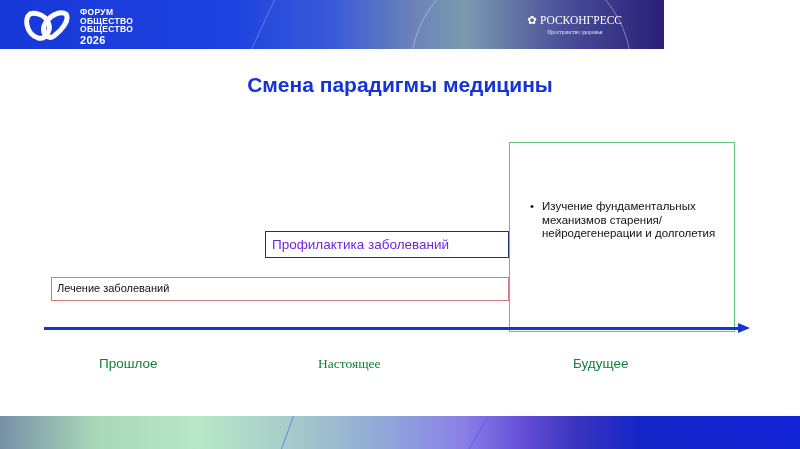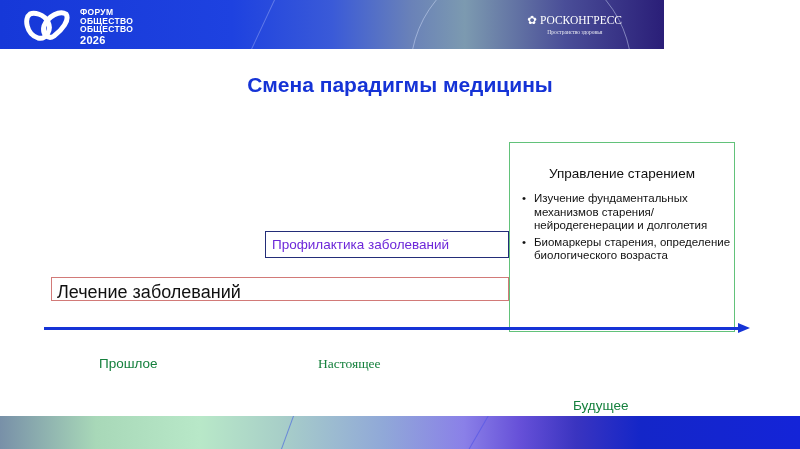--- a/index.html
+++ b/index.html
@@ -9,26 +9,26 @@
   .header .arc1 { position:absolute; left:410px; top:-40px; width:220px; height:220px; border-radius:50%; border:1px solid rgba(220,230,255,0.45); }
   .header .line1 { position:absolute; left:260px; top:-10px; width:1px; height:80px; background:rgba(200,210,255,0.35); transform:rotate(25deg); }
   .logo-left { position:absolute; left:22px; top:8px; width:50px; height:34px; }
   .forum-text { position:absolute; left:80px; top:8px; color:#fff; font-size:8.5px; line-height:8.5px; font-weight:bold; letter-spacing:0.3px; }
   .forum-text .year { font-size:11px; line-height:12px; }
   .rk { position:absolute; right:42px; top:13px; color:#fff; text-align:left; }
   .rk .name { font-family:"Liberation Serif", serif; font-size:11.5px; display:flex; align-items:center; gap:3px; }
   .rk .sub { font-family:"Liberation Serif", serif; font-size:5.5px; margin-left:20px; margin-top:2px; opacity:0.9; }
   .title { position:absolute; left:0; width:800px; top:73px; text-align:center; color:#1533d6; font-weight:bold; font-size:21px; }
   .box-treat { position:absolute; left:51px; top:277px; width:458px; height:24px; border:1.5px solid #d27a78; box-sizing:border-box; }
-  .box-treat span { position:absolute; left:5px; top:4px; font-size:18px; color:#111; }
+  .box-treat span { position:absolute; left:5px; top:4px; font-size:11px; color:#111; }
   .box-prev { position:absolute; left:265px; top:231px; width:244px; height:27px; border:1.5px solid #232d78; box-sizing:border-box; }
   .box-prev span { position:absolute; left:6px; top:5px; font-size:13.5px; color:#6d28d9; }
   .box-aging { position:absolute; left:509px; top:142px; width:226px; height:190px; border:1.5px solid #62c27a; box-sizing:border-box; background:#fff; }
   .box-aging .head { position:absolute; left:0; width:100%; top:23px; text-align:center; font-size:13.5px; color:#111; }
-  .box-aging ul { position:absolute; left:8px; top:45px; margin:4px; padding:0; list-style:none; width:215px; }
+  .box-aging ul { position:absolute; left:8px; top:45px; margin:12px; padding:0; list-style:none; width:215px; }
   .box-aging li { position:relative; padding-left:12px; font-size:11.5px; line-height:13.5px; color:#111; margin-bottom:3px; }
   .box-aging li::before { content:"•"; position:absolute; left:0; top:0; }
   .axis { position:absolute; left:44px; top:327px; width:696px; height:3px; background:#1533d6; }
   .arrowhead { position:absolute; left:738px; top:323px; width:0; height:0; border-top:5.5px solid transparent; border-bottom:5.5px solid transparent; border-left:12px solid #1533d6; }
   .lbl { position:absolute; top:356px; font-size:13.5px; color:#15803d; }
   .footer { position:absolute; left:0; top:416px; width:800px; height:33px;
     background: linear-gradient(90deg, #7890a8 0%, #a8d8b8 12%, #b8e8c8 25%, #a8cfc8 35%, #90a8d8 48%, #8a80e8 58%, #6650d8 65%, #3a34c0 72%, #1426c8 80%, #1424d8 100%); overflow:hidden; }
   .footer .l1 { position:absolute; left:285px; top:-8px; width:1px; height:60px; background:rgba(90,120,220,0.8); transform:rotate(20deg); }
   .footer .l2 { position:absolute; left:475px; top:-8px; width:1px; height:60px; background:rgba(90,90,230,0.8); transform:rotate(30deg); }
 </style>
@@ -61,30 +61,28 @@
 
 <div class="box-prev">
   <span>Профилактика заболеваний</span>
 </div>
 
 <div class="box-treat">
   <span>Лечение заболеваний</span>
 </div>
 
 <div class="box-aging">
-  <div class="head">Управление старением</div>
   <ul>
     <li>Изучение фундаментальных механизмов старения/ нейродегенерации и долголетия</li>
-    <li>Биомаркеры старения, определение биологического возраста</li>
   </ul>
 </div>
 
 <div class="axis"></div>
 <div class="arrowhead"></div>
 
 <div class="lbl" style="left:99px;">Прошлое</div>
 <div class="lbl" style="left:318px;font-family:Liberation Serif, serif;">Настоящее</div>
-<div class="lbl" style="left:573px;margin-top:42px;">Будущее</div>
+<div class="lbl" style="left:573px;">Будущее</div>
 
 <div class="footer">
   <div class="l1"></div>
   <div class="l2"></div>
 </div>
 
 </body></html>

